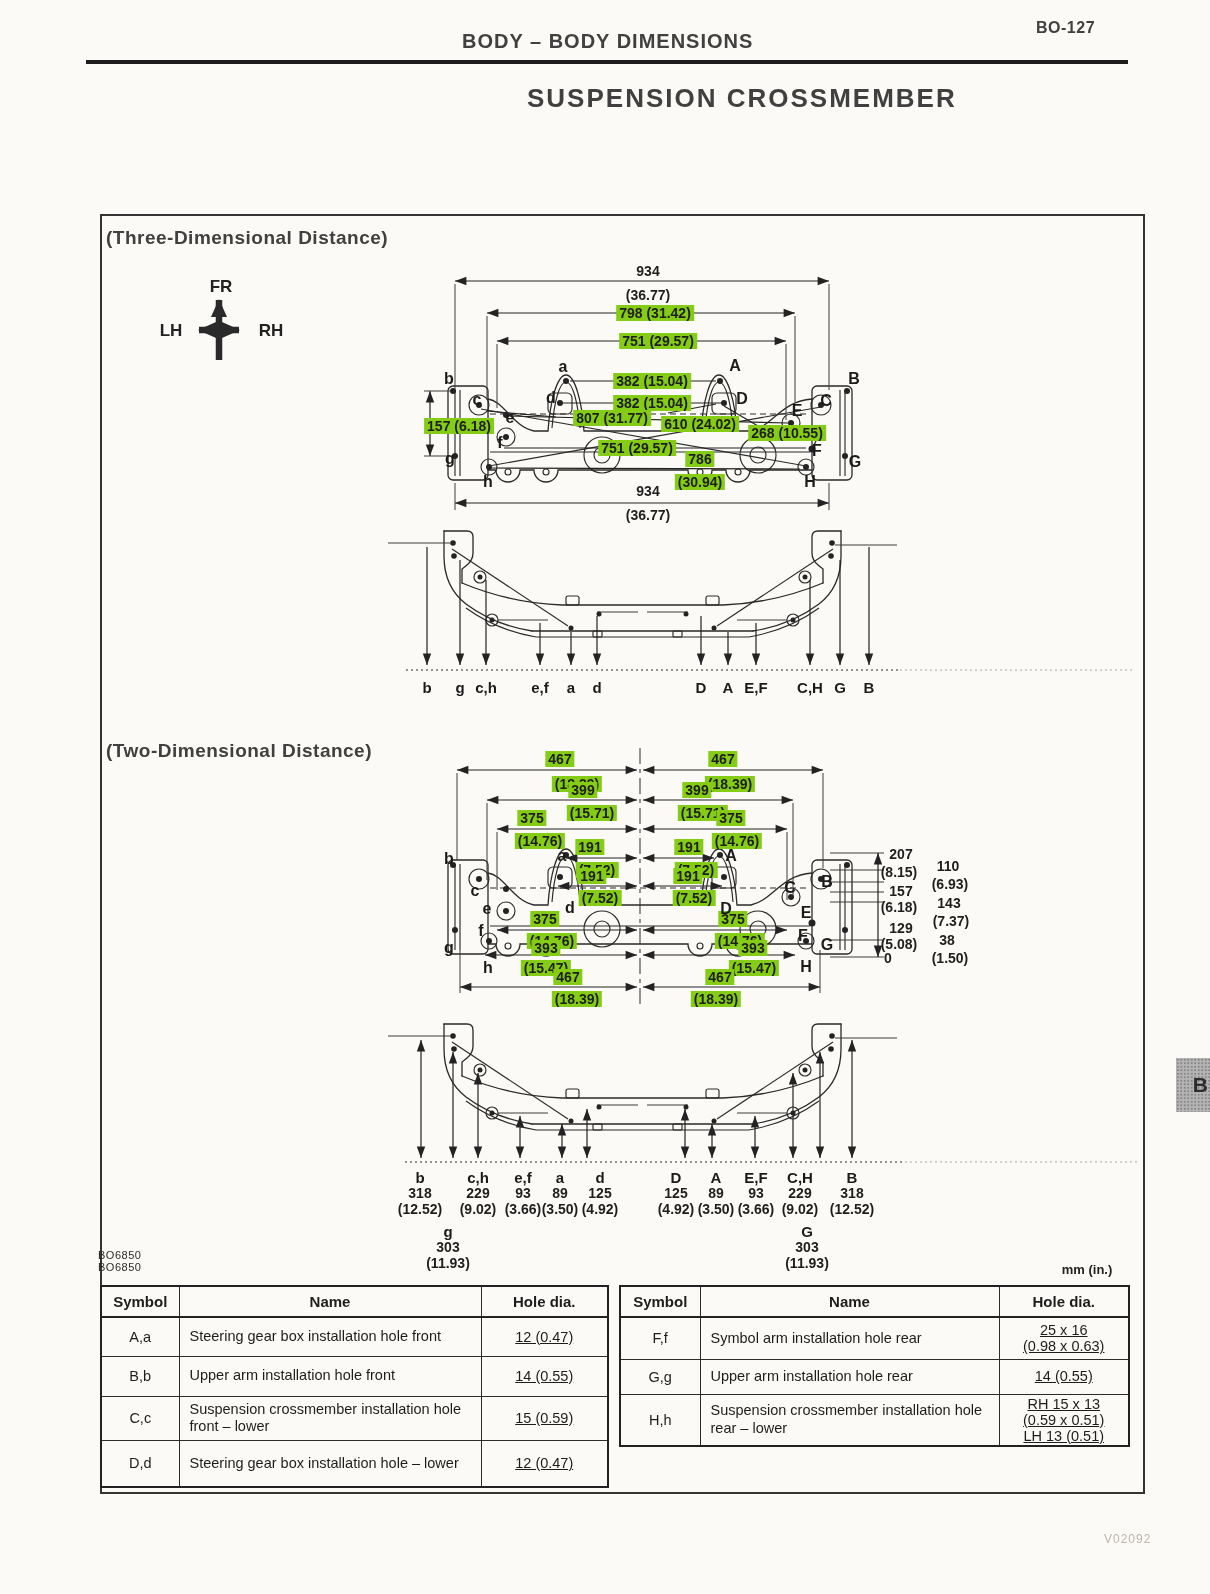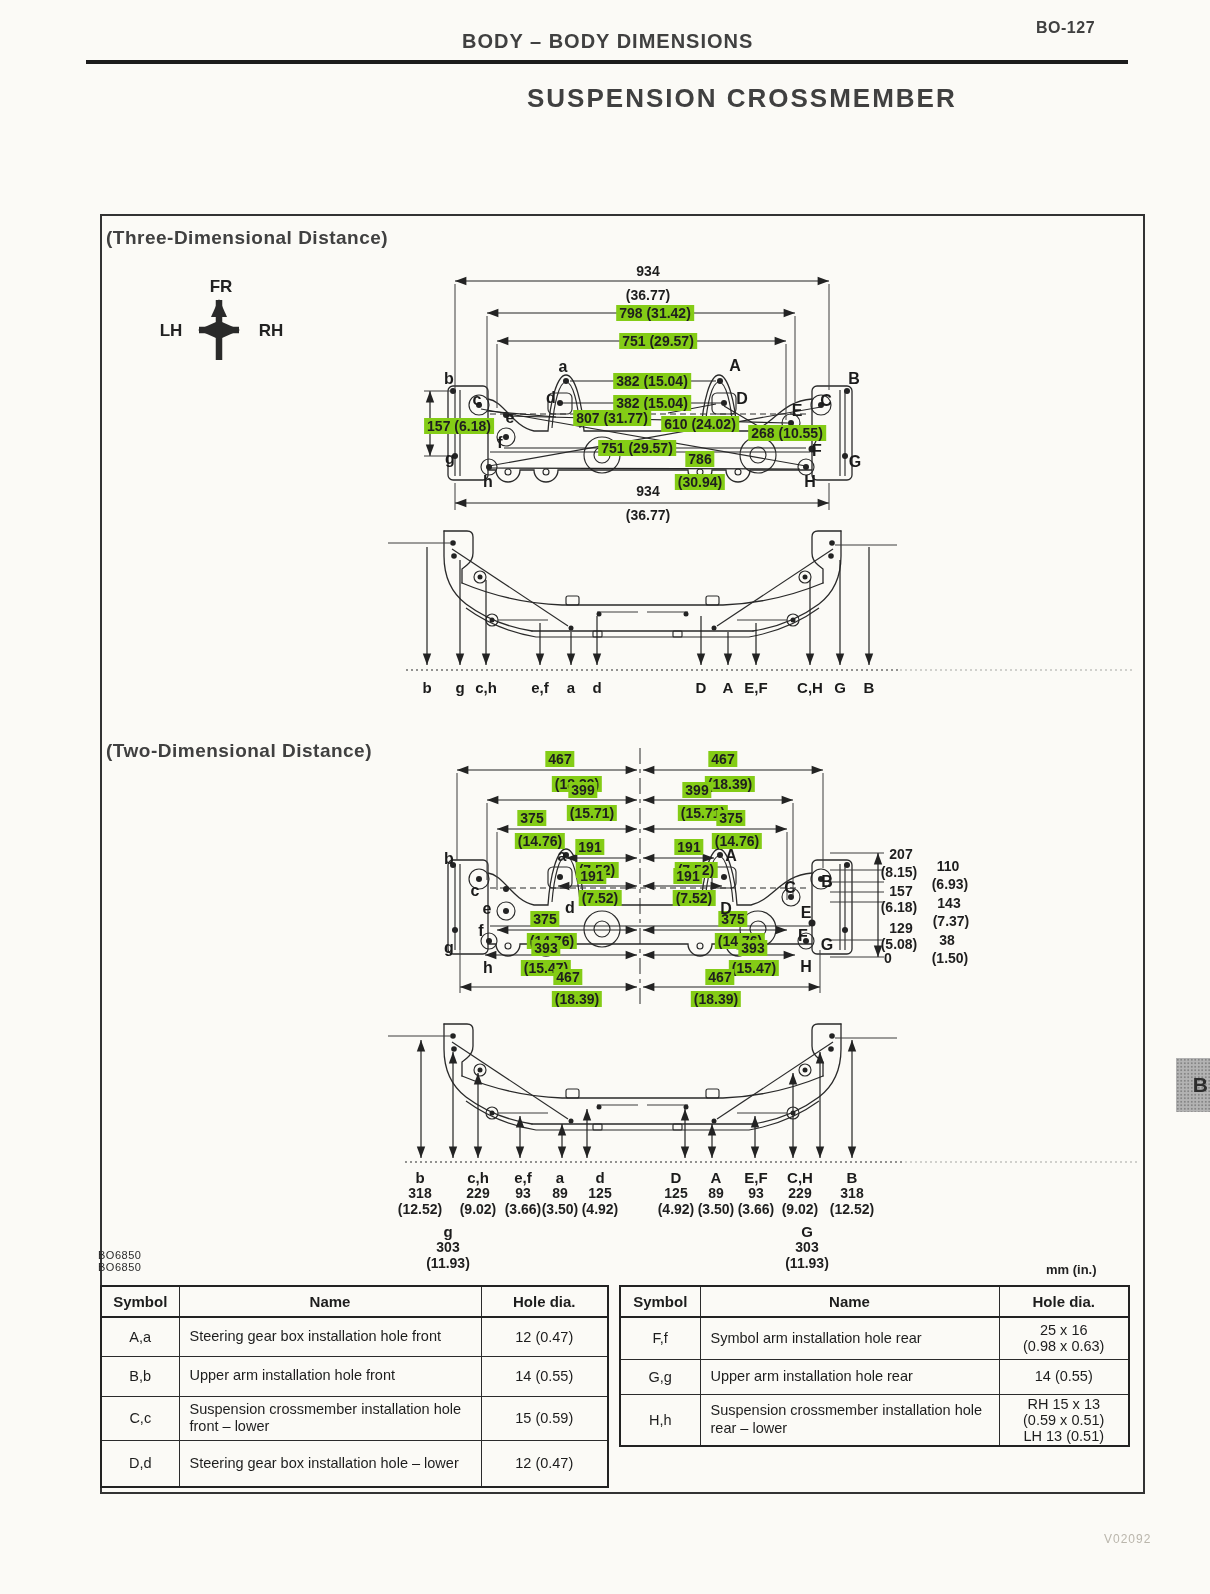--- a/index.html
+++ b/index.html
@@ -39,21 +39,21 @@
   #tables{position:absolute;left:100px;top:1285px;}
   table{border-collapse:collapse;table-layout:fixed;position:absolute;top:0;
         font-size:14.5px;color:#1d1d1d;background:#fbfaf6;}
   #tbl-left{left:0;width:507px;}
   #tbl-right{left:519px;width:509px;}
   th,td{border:1.6px solid #2b2b2b;overflow:hidden;}
   table{border:2.4px solid #222;}
   th{font-size:15px;font-weight:bold;height:27px;border-bottom:2.2px solid #222;}
   td.sym{text-align:center;}
   td.nm{padding:2px 6px 2px 10px;line-height:1.2;}
-  td.dia{text-align:center;line-height:1.12;}
+  td.dia{text-align:center;line-height:1.12;text-decoration:underline;}
 </style>
 </head>
 <body>
 
 <div id="page">
 
   <svg id="art" viewBox="0 0 1210 1594">
     <defs>
       <marker id="ar" markerWidth="11" markerHeight="8" refX="10" refY="4" orient="auto-start-reverse">
         <path d="M0.5,0.5 L10,4 L0.5,7.5 Z" fill="#232323"></path>
@@ -414,21 +414,21 @@
   <span class="t" style="left:852px;top:1209px">(12.52)</span>
   <span class="lbl" style="left:448px;top:1231px">g</span>
   <span class="t" style="left:448px;top:1247px">303</span>
   <span class="t" style="left:448px;top:1263px">(11.93)</span>
   <span class="lbl" style="left:807px;top:1231px">G</span>
   <span class="t" style="left:807px;top:1247px">303</span>
   <span class="t" style="left:807px;top:1263px">(11.93)</span>
 
   <span class="tl sm" style="left:98px;top:1249px;font-weight:normal">BO6850</span>
   <span class="tl sm" style="left:98px;top:1261px;font-weight:normal">BO6850</span>
-  <span class="units" style="left:1046px;top:1262px;width:82px;text-align:left">mm (in.)</span>
+  <span class="units" style="left:1046px;top:1262px;width:82px;text-align:center">mm (in.)</span>
 
   <div id="tables">
     <table id="tbl-left">
       <colgroup>
           <col style="width:78px">
           <col style="width:302px">
           <col style="width:127px">
         </colgroup>
       <tbody>
           <tr>

